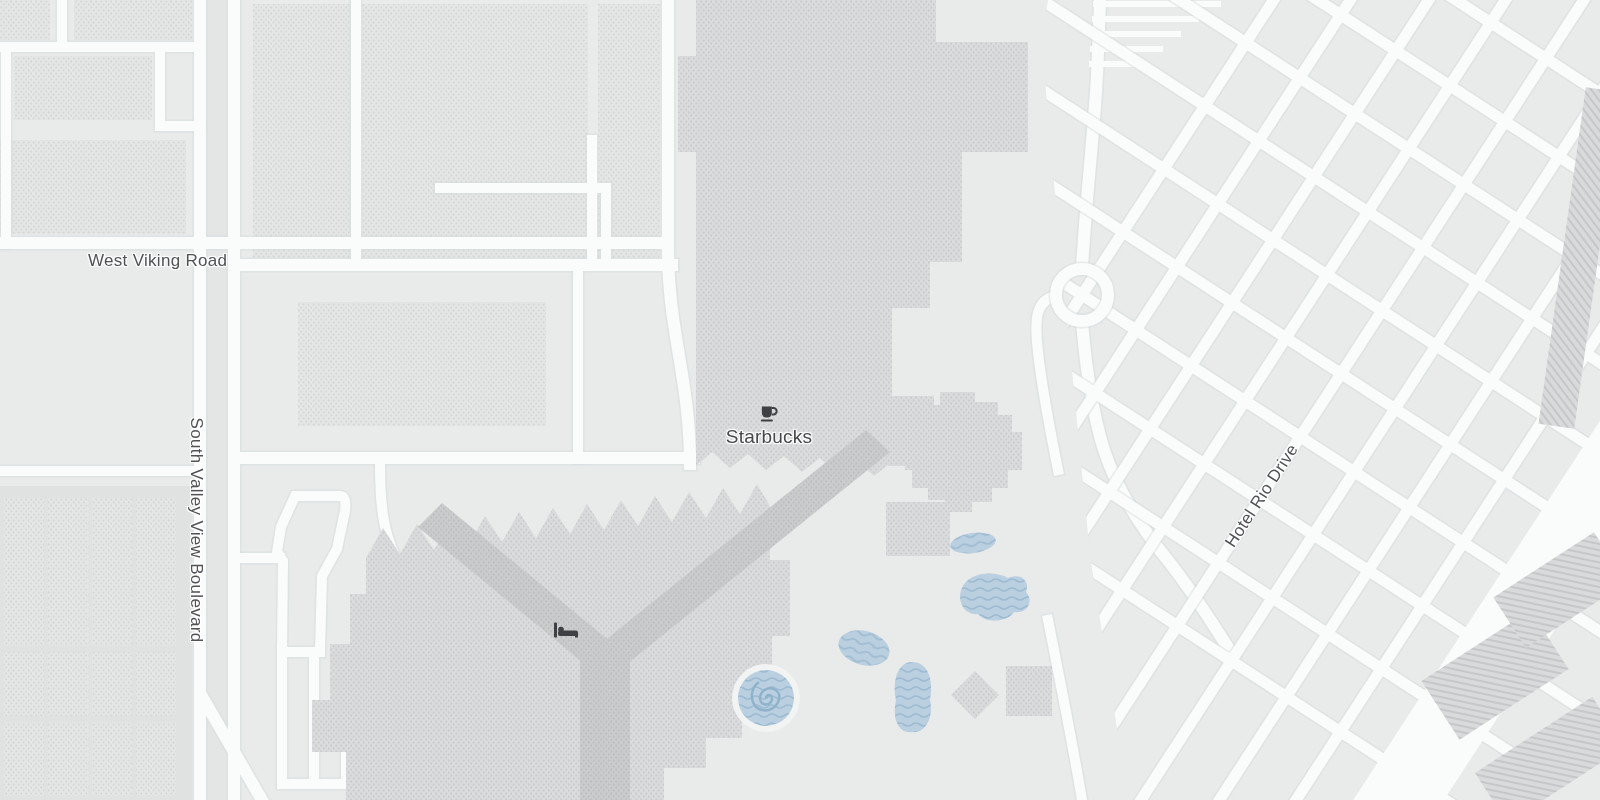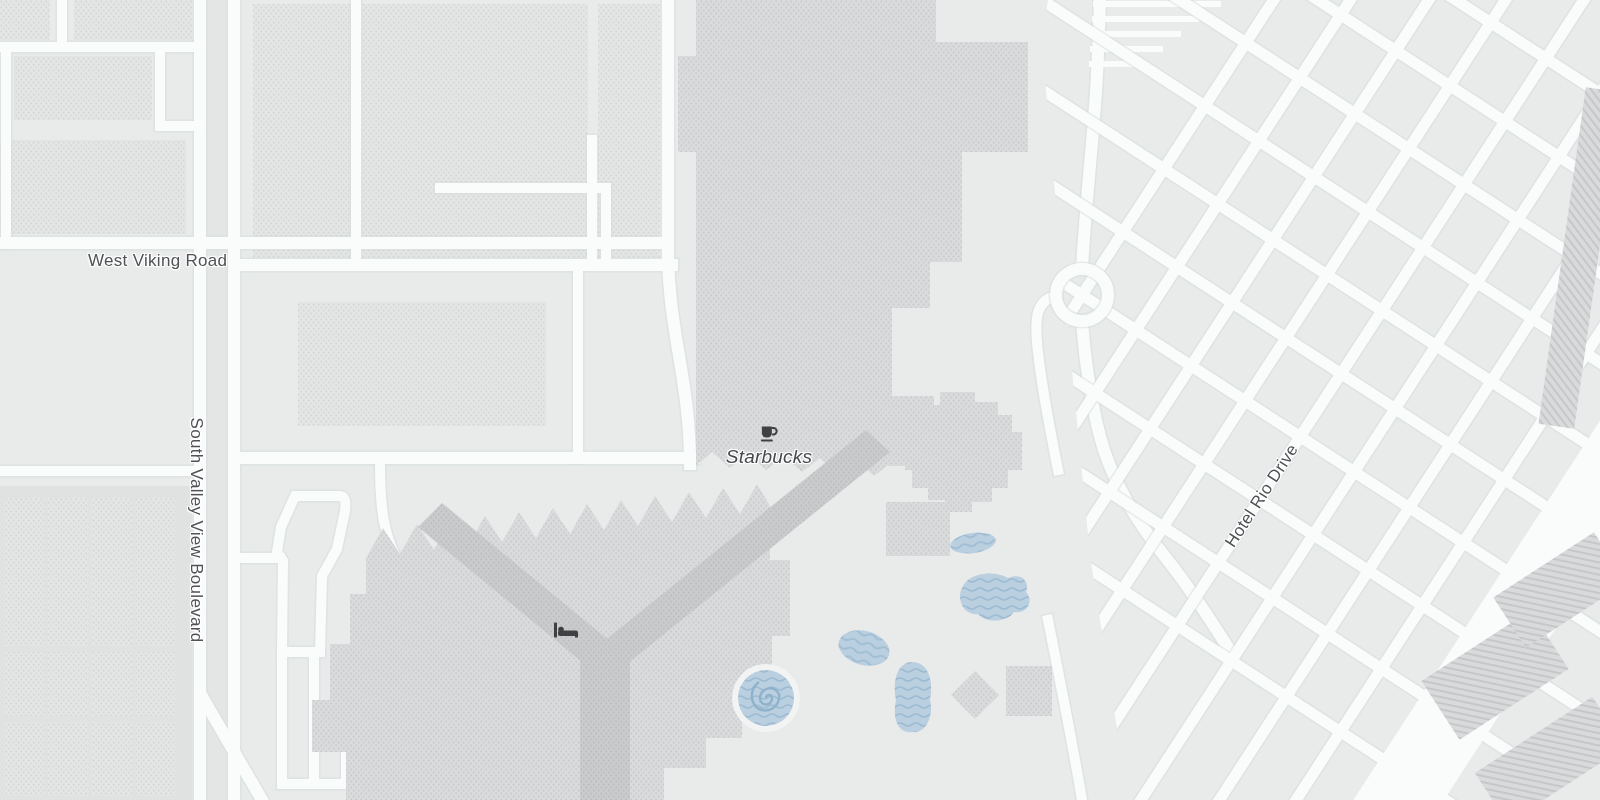--- a/index.html
+++ b/index.html
@@ -201,21 +201,21 @@
       <path d="M766 698 a3 3 0 0 1 6 0 a6 6 0 0 1 -12 1 a10 10 0 0 1 19 -5 a14 14 0 0 1 -23 13 a17 17 0 0 1 3 -25" fill="none" stroke="#8fb2cb" stroke-width="2.4"></path>
     </g>
   </svg>
 
   <div class="lbl" style="left:88px;top:251px;">West Viking Road</div>
 
   <div class="lbl vert" style="left:196px;top:530px;">South Valley View Boulevard</div>
 
   <div class="lbl diag" style="left:1262px;top:496px;">Hotel Rio Drive</div>
 
-  <div class="poi poi-starbucks" style="left:769px;top:419px;font-style:italic;">
+  <div class="poi poi-starbucks" style="left:769px;top:399px;">
     <svg class="icon" width="24" height="24" viewBox="0 0 24 24">
       <path d="M5 7.5 h10 v6.5 a4.5 4.5 0 0 1 -4.5 4.5 h-1 a4.5 4.5 0 0 1 -4.5 -4.5 Z" fill="#3e4043"></path>
       <path d="M15 9 h1.6 a3.2 3.2 0 0 1 0 6.4 H15" fill="none" stroke="#3e4043" stroke-width="2"></path>
       <rect x="4" y="20.5" width="12" height="2" rx="1" fill="#3e4043"></rect>
     </svg>
     <div class="name">Starbucks</div>
   </div>
 
   <div class="poi poi-rio" style="left:566px;top:620px;">
     <svg class="icon" width="27" height="22" viewBox="0 0 27 22">

